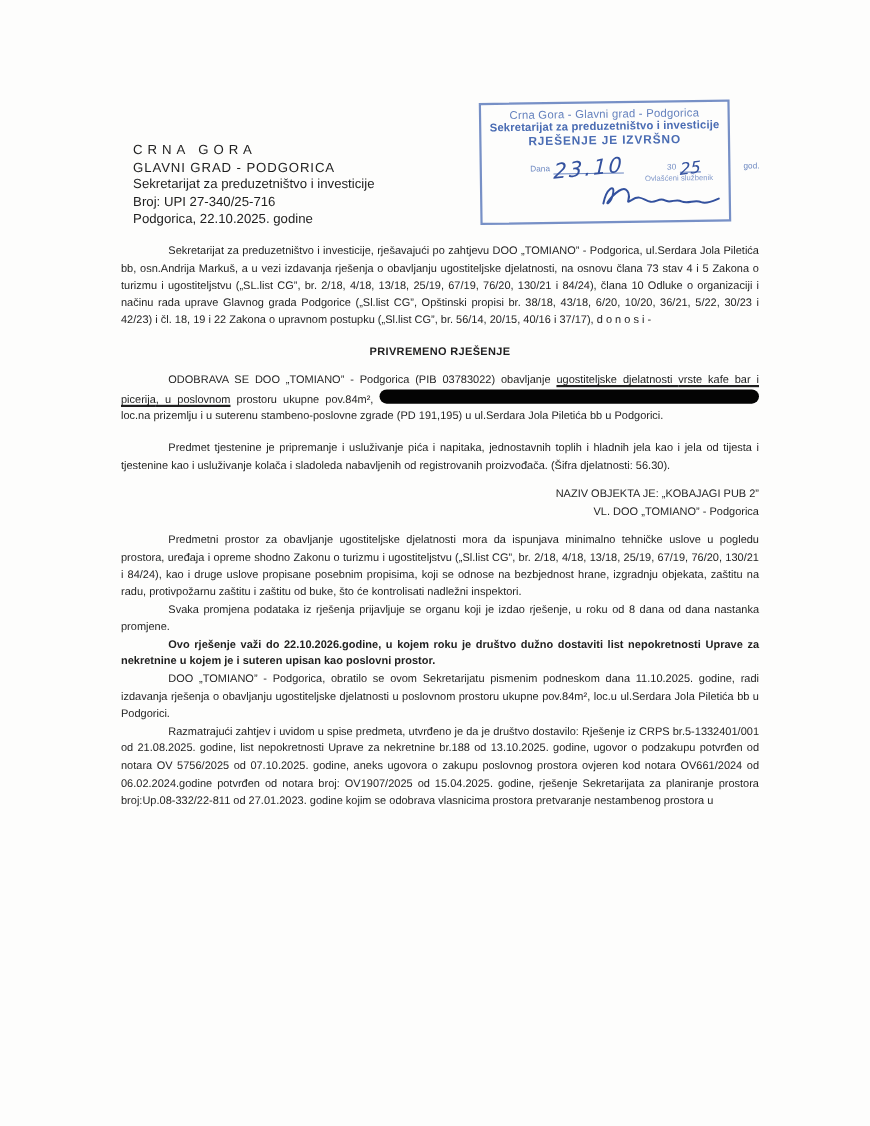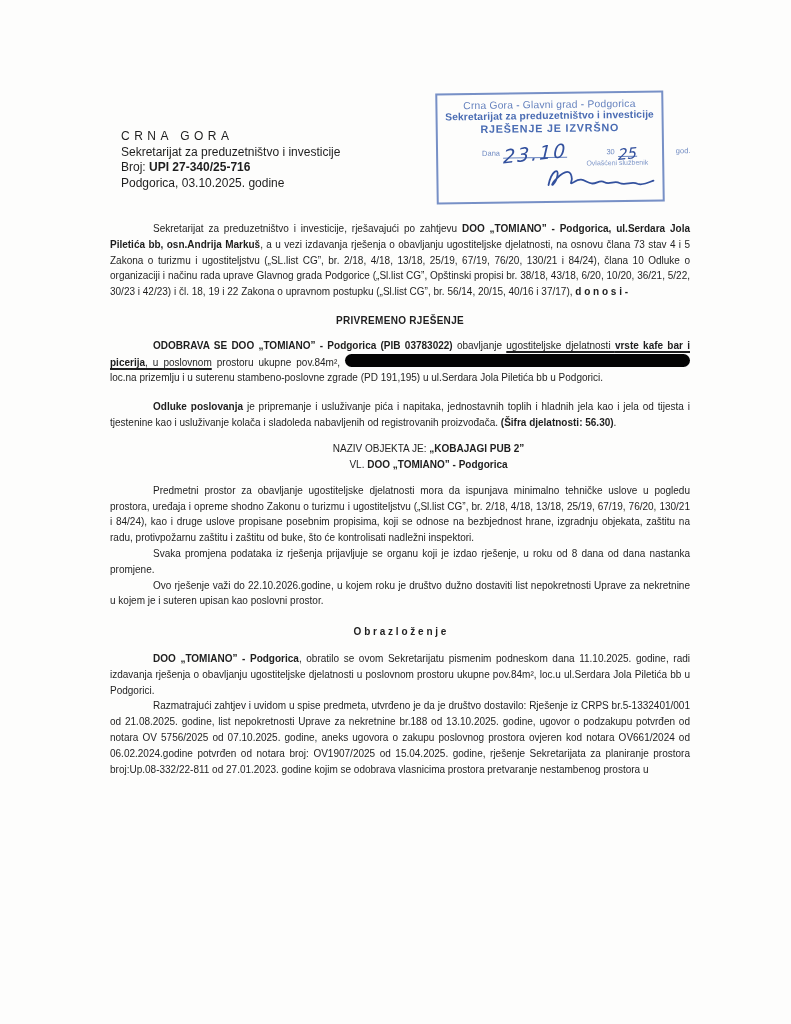--- a/index.html
+++ b/index.html
@@ -6,21 +6,21 @@
   .page{
     position:relative;width:791px;height:1024px;margin:0 auto;
     background:#fdfdfc;overflow:hidden;
     font-family:"Liberation Sans",sans-serif;color:#1e1e1e;
     -webkit-font-smoothing:antialiased;
   }
   
   .letterhead{position:absolute;left:121px;top:129px;font-size:12px;line-height:15.7px;white-space:nowrap;}
   .lh-country{letter-spacing:4.5px;}
   .lh-city{letter-spacing:0.8px;}
-  .b{font-weight:bold;}
+  .b{font-weight:normal;}
   
   .stamp{
     position:absolute;left:436px;top:92px;width:228px;height:111px;
     border:2.5px solid rgba(66,101,178,0.72);
     color:#4a6cb3;text-align:center;box-sizing:border-box;
     padding-top:5px;transform:rotate(-0.8deg);
     background:rgba(255,255,255,0);
   }
   .st-l1{font-size:10.3px;letter-spacing:0.2px;opacity:0.85;}
   .st-l2{font-size:10.3px;font-weight:600;letter-spacing:0.1px;}
@@ -32,36 +32,37 @@
   .hand{font-style:italic;color:#33519e;display:inline-block;font-family:"DejaVu Sans",sans-serif;}
   .hand-date{font-size:19px;transform:rotate(-5deg) skewX(-8deg);position:relative;top:3px;letter-spacing:2px;}
   .hand-year{font-size:15px;transform:rotate(-6deg) skewX(-8deg);position:relative;top:3px;}
   .st-officer{font-size:7px;text-align:right;padding-right:14px;opacity:0.7;margin-top:2px;}
   .st-sig{display:block;margin:-6px 4px 0 auto;}
   
   .doc{position:absolute;left:110px;top:221px;width:580px;font-size:10px;line-height:15.8px;text-align:justify;}
   .doc p{margin:0;text-indent:43px;}
   .title{font-weight:bold;text-align:center;text-indent:0 !important;margin:13px 0 9px !important;letter-spacing:0.3px;}
   .rat-title{font-weight:bold;text-align:center;text-indent:0 !important;margin:15px 0 11px !important;}
-  .naziv{margin:10px 0 10px 57px !important;text-indent:0 !important;text-align:center;line-height:16px;}
+  .naziv{margin:10px 0 10px 57px !important;text-indent:0 !important;text-align:right;line-height:16px;}
   .mt13{margin-top:13px !important;}
   .ul{text-decoration:underline;text-decoration-thickness:1.5px;text-underline-offset:2px;}
   .redaction{display:inline-block;width:345px;height:13px;background:#040404;border-radius:7px;vertical-align:-1px;}
-  .boldpara{font-weight:normal;}
+  .boldpara{font-weight:bold;}
 </style>
 </head>
 <body>
 
 <div class="page">
 
   <div class="letterhead">
     <div class="lh-country">CRNA GORA</div>
+    <div class="lh-city">GLAVNI GRAD - PODGORICA</div>
     <div>Sekretarijat za preduzetništvo i investicije</div>
     <div><span>Broj: </span><span class="b">UPI 27-340/25-716</span></div>
-    <div>Podgorica, 03.10.2025. godine</div>
+    <div>Podgorica, 22.10.2025. godine</div>
   </div>
 
   <div class="stamp">
     <div class="st-l1">Crna Gora - Glavni grad - Podgorica</div>
     <div class="st-l2">Sekretarijat za preduzetništvo i investicije</div>
     <div class="st-status">RJEŠENJE JE IZVRŠNO</div>
     <div class="st-date">
         <span class="st-lbl">Dana</span>
         <span class="st-blank"><span class="hand hand-date">23.10</span></span>
         <span class="st-lbl">30</span>
@@ -75,31 +76,30 @@
   </div>
 
   <div class="doc">
 
     <p><span>Sekretarijat za preduzetništvo i investicije, rješavajući po zahtjevu </span><span class="b">DOO „TOMIANO” - Podgorica, ul.Serdara Jola Piletića bb, osn.Andrija Markuš</span><span>, a u vezi izdavanja rješenja o obavljanju ugostiteljske djelatnosti, na osnovu člana 73 stav 4 i 5 Zakona o turizmu i ugostiteljstvu („SL.list CG”, br. 2/18, 4/18, 13/18, 25/19, 67/19, 76/20, 130/21 i 84/24), člana 10 Odluke o organizaciji i načinu rada uprave Glavnog grada Podgorice („Sl.list CG”, Opštinski propisi br. 38/18, 43/18, 6/20, 10/20, 36/21, 5/22, 30/23 i 42/23) i čl. 18, 19 i 22 Zakona o upravnom postupku („Sl.list CG”, br. 56/14, 20/15, 40/16 i 37/17), </span><span class="b">d o n o s i -</span></p>
 
     <p class="title">PRIVREMENO RJEŠENJE</p>
 
     <p><span class="b">ODOBRAVA SE DOO „TOMIANO” - Podgorica (PIB 03783022)</span><span> obavljanje </span><span class="ul">ugostiteljske djelatnosti </span><span class="b ul">vrste kafe bar i picerija</span><span class="ul">, u poslovnom</span><span> prostoru ukupne pov.84m², </span><span class="redaction"></span><span> loc.na prizemlju i u suterenu stambeno-poslovne zgrade (PD 191,195) u ul.Serdara Jola Piletića bb u Podgorici.</span></p>
 
-    <p class="mt13"><span class="b">Odluke poslovanja</span><span> je pripremanje i usluživanje pića i napitaka, jednostavnih toplih i hladnih jela kao i jela od tijesta i tjestenine kao i usluživanje kolača i sladoleda nabavljenih od registrovanih proizvođača.  </span><span class="b">(Šifra djelatnosti: 56.30)</span><span>.</span></p>
+    <p class="mt13"><span class="b">Predmet tjestenine</span><span> je pripremanje i usluživanje pića i napitaka, jednostavnih toplih i hladnih jela kao i jela od tijesta i tjestenine kao i usluživanje kolača i sladoleda nabavljenih od registrovanih proizvođača.  </span><span class="b">(Šifra djelatnosti: 56.30)</span><span>.</span></p>
 
     <div class="naziv">
       <div><span>NAZIV OBJEKTA JE: </span><span class="b">„KOBAJAGI PUB 2”</span></div>
       <div><span>VL. </span><span class="b">DOO „TOMIANO” - Podgorica</span></div>
     </div>
 
     <p>Predmetni prostor za obavljanje ugostiteljske djelatnosti mora da ispunjava minimalno tehničke uslove u pogledu prostora, uređaja i opreme shodno Zakonu o turizmu i ugostiteljstvu („Sl.list CG”, br. 2/18, 4/18, 13/18, 25/19, 67/19, 76/20, 130/21 i 84/24), kao i druge uslove propisane posebnim propisima, koji se odnose na bezbjednost hrane, izgradnju objekata, zaštitu na radu, protivpožarnu zaštitu i zaštitu od buke, što će kontrolisati nadležni inspektori.</p>
     <p>Svaka promjena podataka iz rješenja prijavljuje se organu koji je izdao rješenje, u roku od 8 dana od dana nastanka promjene.</p>
     <p class="boldpara">Ovo rješenje važi do 22.10.2026.godine, u kojem roku je društvo dužno dostaviti list nepokretnosti Uprave za nekretnine u kojem je i suteren upisan kao poslovni prostor.</p>
 
-    <p class="rat-title">O b r a z l o ž e n j e</p>
 
     <p><span class="b">DOO „TOMIANO” - Podgorica</span><span>, obratilo se ovom Sekretarijatu pismenim podneskom dana 11.10.2025. godine, radi izdavanja rješenja o obavljanju ugostiteljske djelatnosti u poslovnom prostoru ukupne pov.84m², loc.u ul.Serdara Jola Piletića bb u Podgorici.</span></p>
 
     <p>Razmatrajući zahtjev i uvidom u spise predmeta, utvrđeno je da je društvo dostavilo: Rješenje iz CRPS br.5-1332401/001 od 21.08.2025. godine, list nepokretnosti Uprave za nekretnine br.188 od 13.10.2025. godine, ugovor o podzakupu potvrđen od notara OV 5756/2025 od 07.10.2025. godine, aneks ugovora o zakupu poslovnog prostora ovjeren kod notara OV661/2024 od 06.02.2024.godine potvrđen od notara broj: OV1907/2025 od 15.04.2025. godine, rješenje Sekretarijata za planiranje prostora broj:Up.08-332/22-811 od 27.01.2023. godine kojim se odobrava vlasnicima prostora pretvaranje nestambenog prostora u</p>
 
   </div>
 </div>
 
 </body></html>

